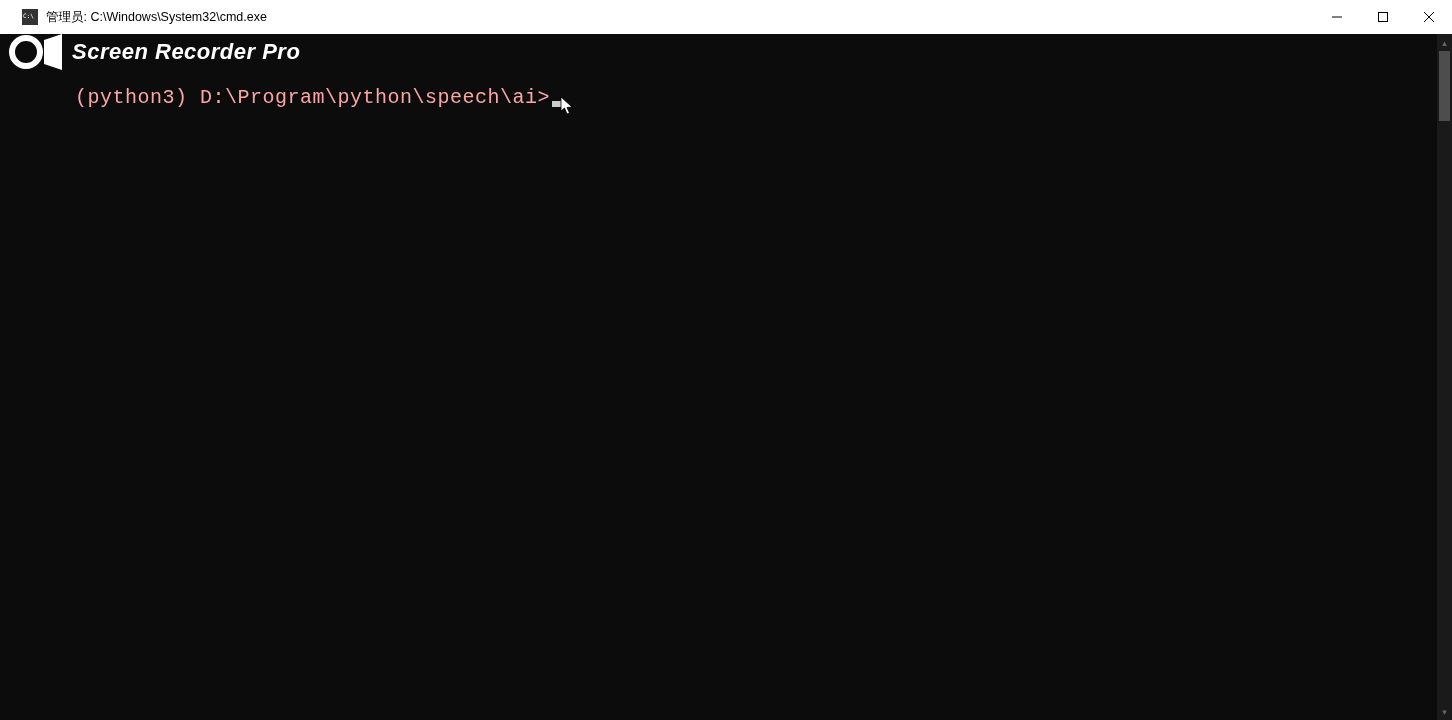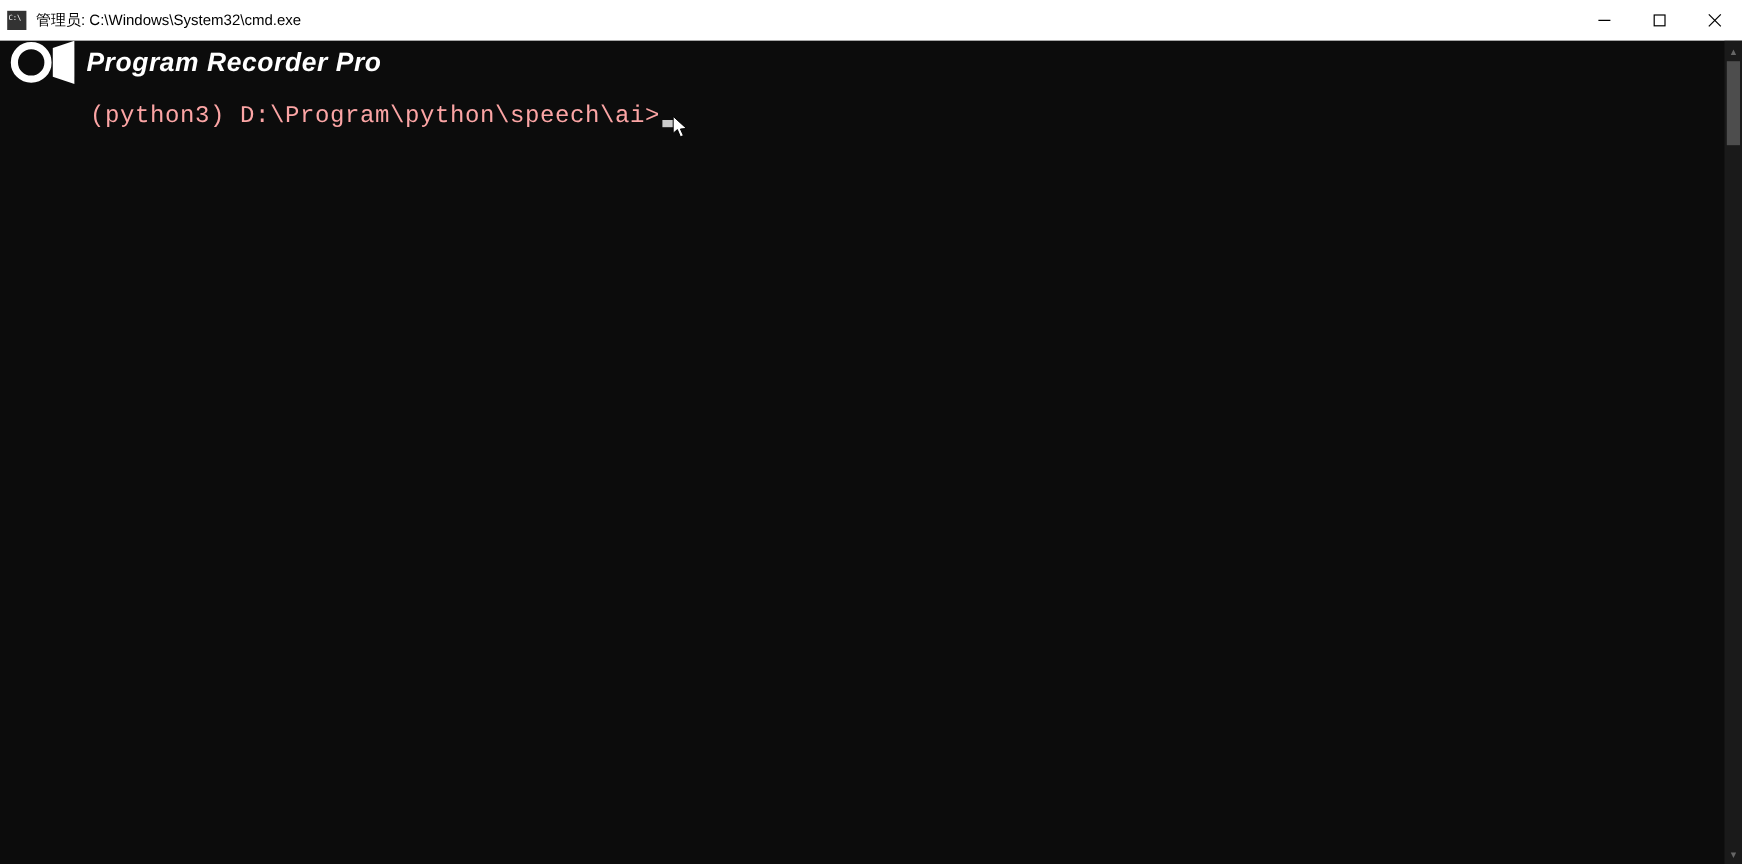--- a/index.html
+++ b/index.html
@@ -18,20 +18,21 @@
     display: flex;
     align-items: center;
     justify-content: space-between;
     user-select: none;
   }
   .titlebar-left {
     display: flex;
     align-items: center;
     gap: 8px;
     padding-left: 6px;
+    margin-left: 16px;
   }
   .app-icon {
     width: 16px;
     height: 16px;
     background: #333;
     display: inline-block;
     position: relative;
   }
   .app-icon::after {
     content: "C:\\";
@@ -203,21 +204,21 @@
 
   <div class="terminal">
 
     <div class="watermark">
       <span class="watermark-icon">
         <svg viewBox="0 0 62 36">
           <circle cx="20" cy="18" r="14" fill="none" stroke="#fff" stroke-width="6"></circle>
           <path d="M38 6 L56 0 L56 36 L38 30 Z" fill="#fff"></path>
         </svg>
       </span>
-      <span class="watermark-text">Program Recorder Pro</span>
+      <span class="watermark-text">Screen Recorder Pro</span>
     </div>
 
     <div class="prompt-line">
       <span>(python3) D:\Program\python\speech\ai&gt;</span><span class="cursor"></span>
     </div>
 
     <div class="mouse-cursor">
       <svg viewBox="0 0 14 20">
         <path d="M1 1 L1 15 L4.5 12 L7 18 L9.5 17 L7 11.5 L12 11 Z" fill="#fff" stroke="#000" stroke-width="0.8"></path>
       </svg>

